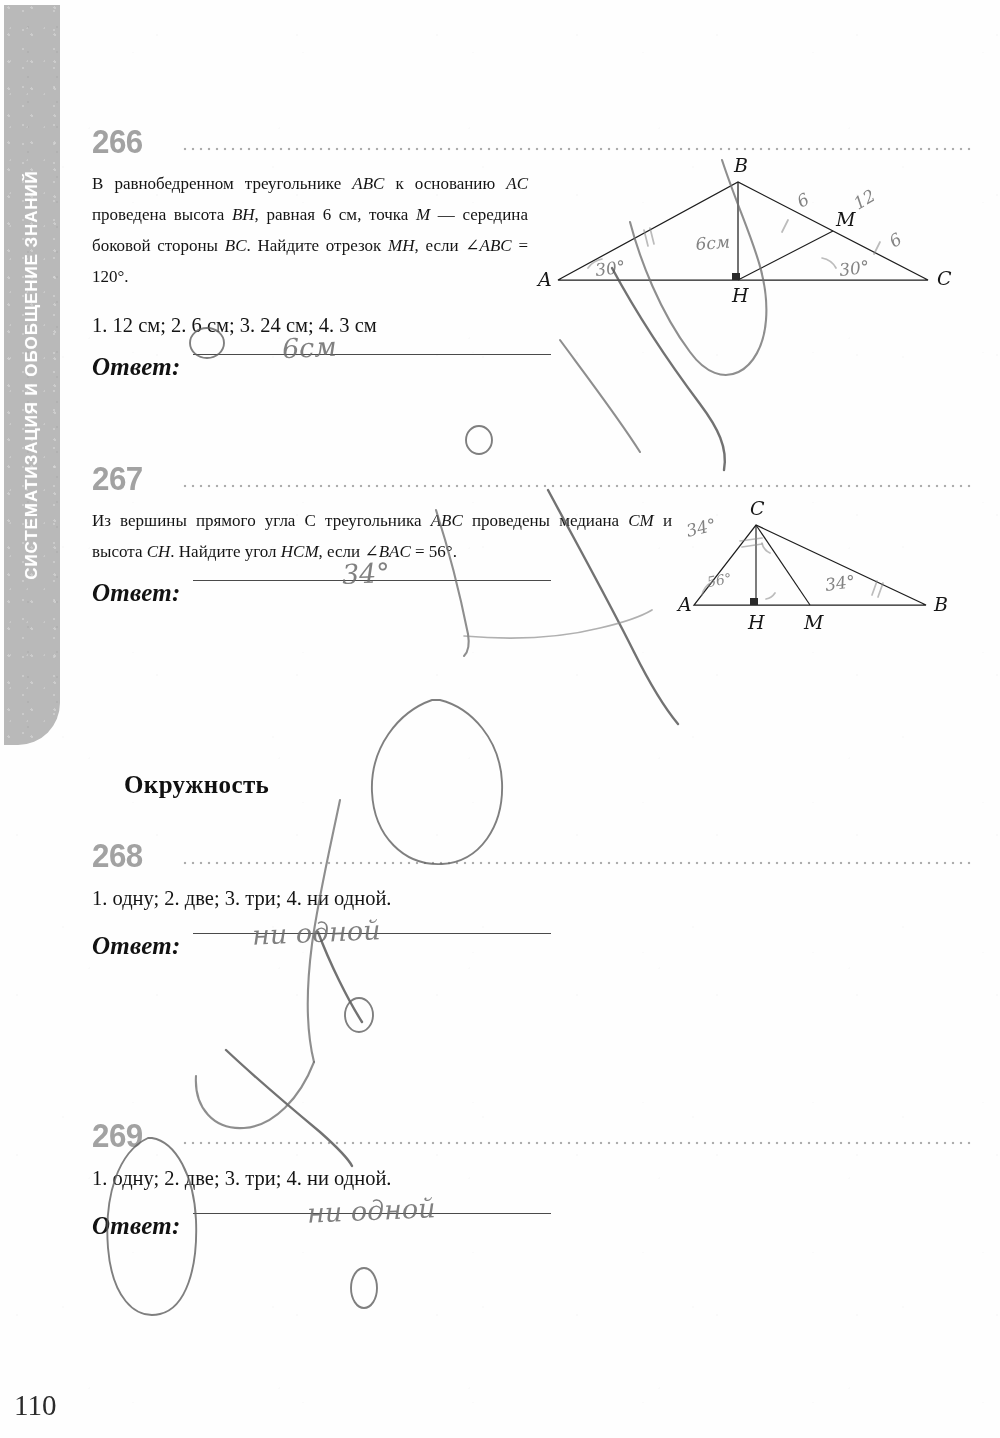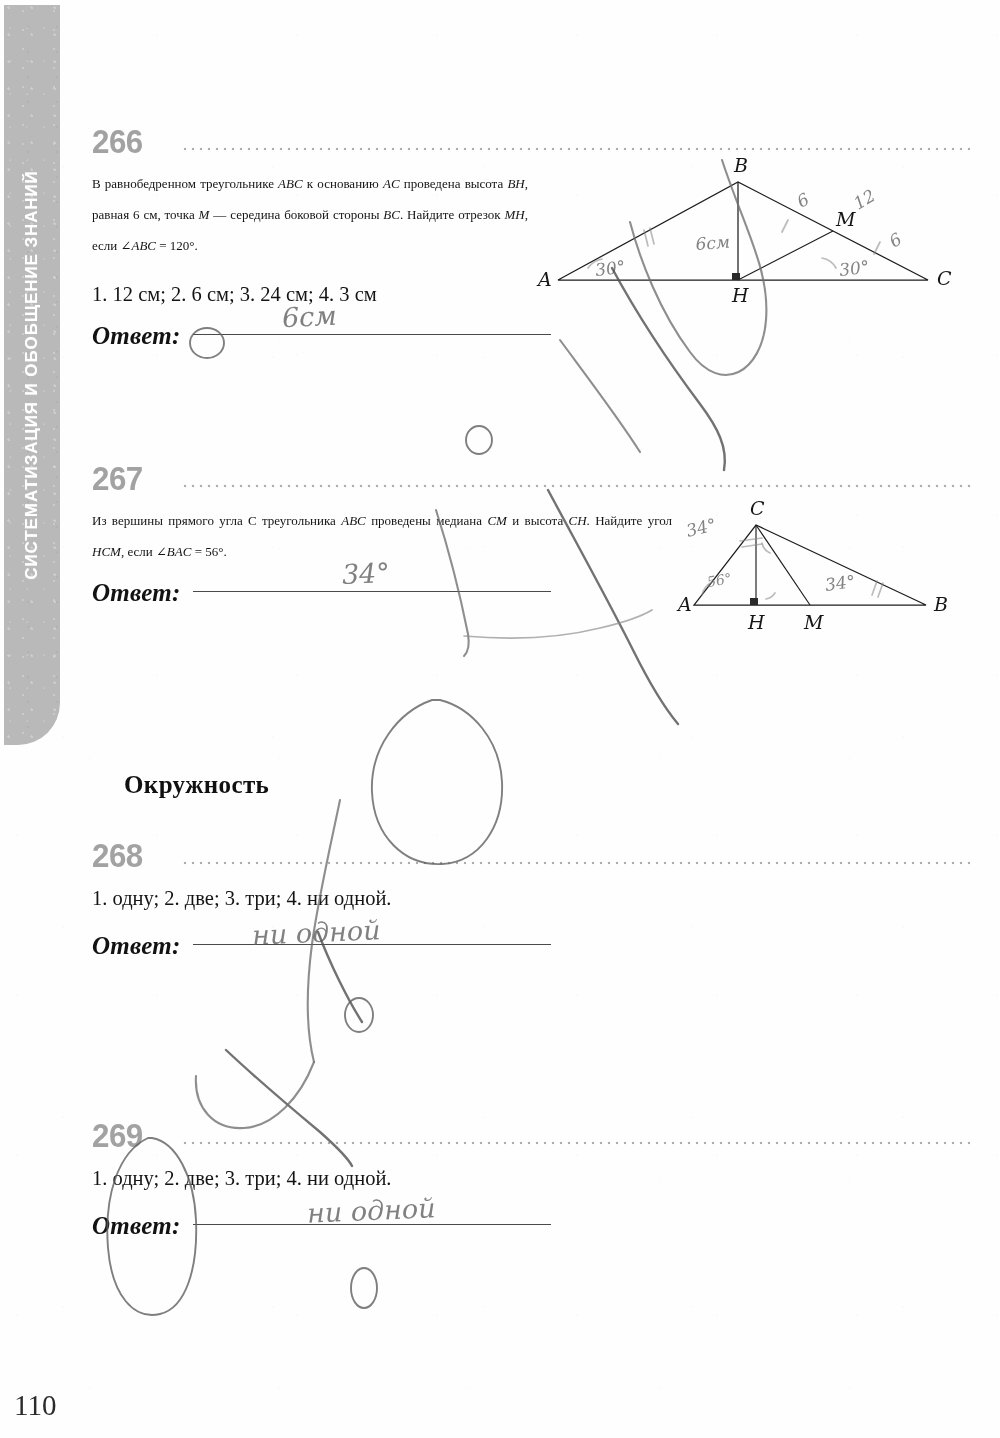--- a/index.html
+++ b/index.html
@@ -75,31 +75,31 @@
     margin-left:14px;
     margin-bottom:7px;
     height:4px;
     background-image:radial-gradient(circle, #adadad 0 1.3px, transparent 1.6px);
     background-size:8px 4px;
     background-repeat:repeat-x;
     background-position:0 50%;
   }
 
   .ptext{
-    font-size:13px;
+    font-size:17px;
     line-height:31px;
     text-align:justify;
     color:#141414;
     margin-top:10px;
   }
   .ptext.narrow{width:436px;}
   .ptext i{font-style:italic;}
   .choices{font-size:20.5px;line-height:31px;margin-top:18px;color:#141414;}
 
-  .answer-row{display:flex;align-items:center;margin-top:12px;position:relative;}
+  .answer-row{display:flex;align-items:flex-start;margin-top:12px;position:relative;}
   .answer-label{
     font-family:"Liberation Serif","DejaVu Serif",serif;
     font-style:italic;font-weight:bold;
     font-size:25px;color:#121212;white-space:nowrap;
     letter-spacing:.3px;
   }
   .answer-line{
     flex:1;margin-left:12px;margin-bottom:5px;
     border-bottom:1.4px solid #4a4a4a;height:1px;
   }

